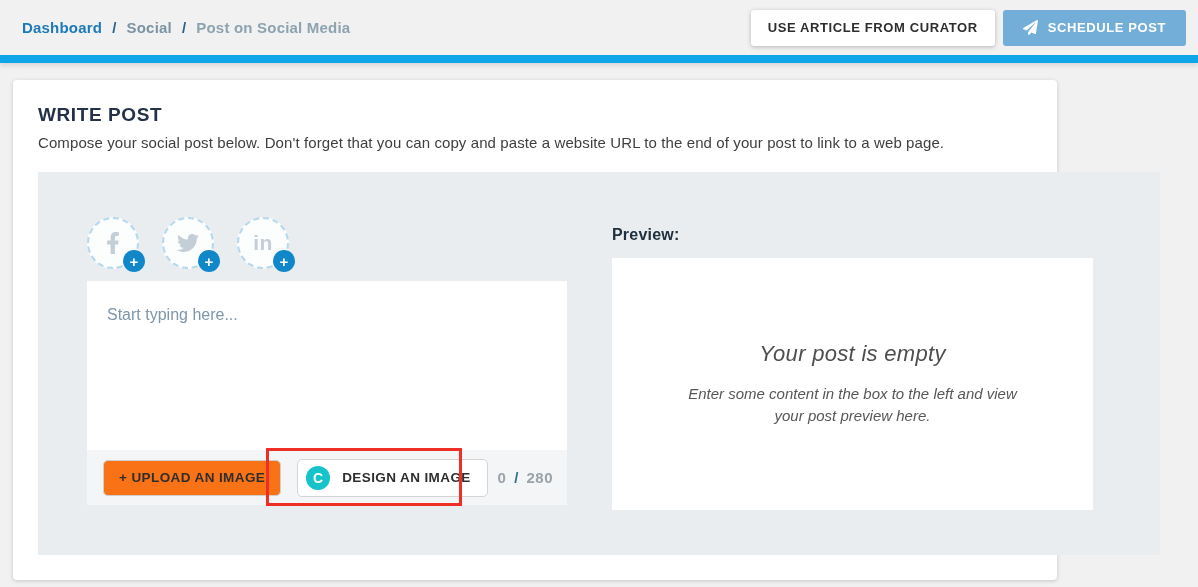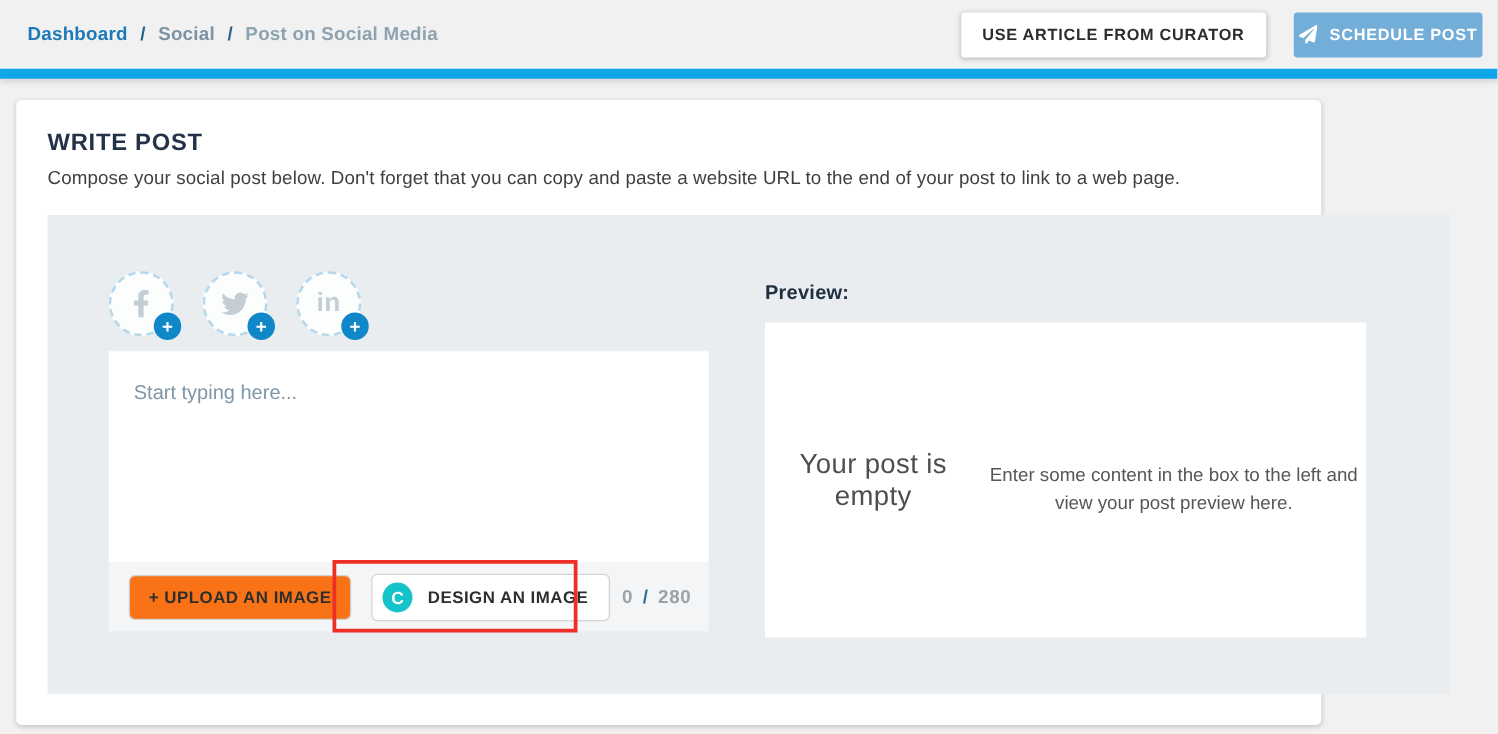--- a/index.html
+++ b/index.html
@@ -20,29 +20,29 @@
     display:flex; align-items:center; justify-content:space-between;
     padding:0 12px 0 22px;
     z-index:5;
   }
   .breadcrumb { display:flex; align-items:center; gap:10px; font-size:15px; font-weight:bold; letter-spacing:0.2px; }
   .bc-link { color:#1d7ab8; text-decoration:none; cursor:pointer; }
   .bc-sep { color:#29638b; }
   .bc-mid { color:#7c93a4; text-decoration:none; cursor:pointer; }
   .bc-current { color:#8da3b0; }
 
-  .topbar-actions { display:flex; align-items:flex-start; gap:22px; }
+  .topbar-actions { display:flex; align-items:flex-start; gap:8px; }
   .btn-white {
     height:36px; padding:0 17px; background:#ffffff; border:none; border-radius:3px;
     box-shadow:0 1px 4px rgba(0,0,0,0.25);
     font-family:inherit; font-size:13px; font-weight:bold; letter-spacing:0.6px; color:#2d2d2d;
     cursor:pointer;
   }
   .btn-blue {
-    height:36px; padding:0 4px; background:#73aed9; border:none; border-radius:3px;
+    height:36px; padding:0 20px; background:#73aed9; border:none; border-radius:3px;
     font-family:inherit; font-size:13px; font-weight:bold; letter-spacing:0.6px; color:#ffffff;
     display:flex; align-items:center; gap:10px; cursor:pointer;
   }
   .btn-blue svg { width:15px; height:15px; fill:#ffffff; }
 
   
   .card {
     position:absolute; left:13px; top:80px; width:1044px; height:500px;
     background:#ffffff; border-radius:4px;
     box-shadow:0 1px 4px rgba(0,0,0,0.18);
@@ -119,22 +119,23 @@
   .char-counter .slash { color:#33708f; padding:0 3px; }
 
   
   .preview-label {
     position:absolute; left:574px; top:54px;
     font-size:16px; font-weight:bold; color:#20303f; letter-spacing:0.2px;
   }
   .preview-box {
     position:absolute; left:574px; top:86px; width:481px; height:252px;
     background:#ffffff;
-    display:flex; align-items:center; justify-content:center;
+    display:flex; flex-direction:column; align-items:center; justify-content:center;
     text-align:center;
+    font-style:italic;
   }
   .empty-title { font-size:22px; color:#4e4e4e; letter-spacing:0.3px; }
   .empty-msg { margin-top:16px; width:330px; font-size:15px; color:#575757; line-height:1.5; }
 </style>
 </head>
 <body>
 
 <div class="topbar">
   <nav class="breadcrumb">
     <a class="bc-link">Dashboard</a>

